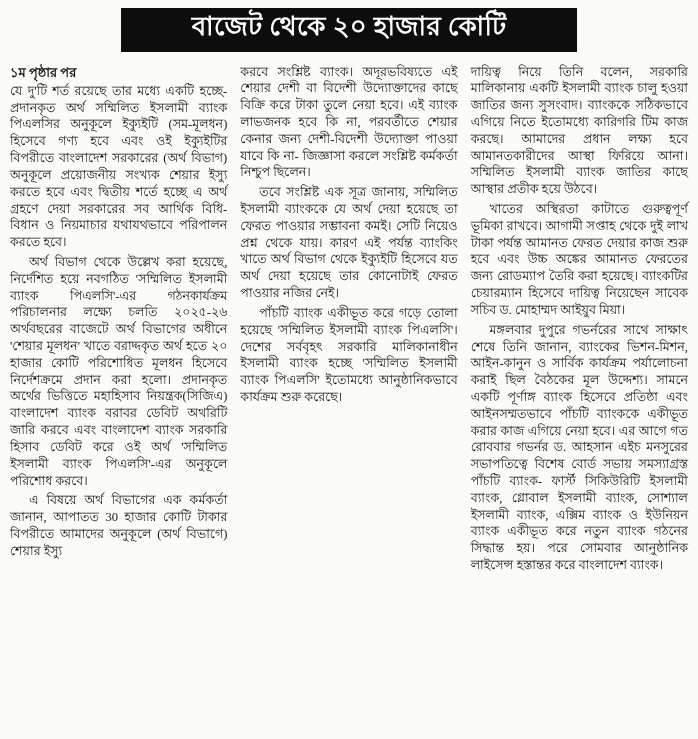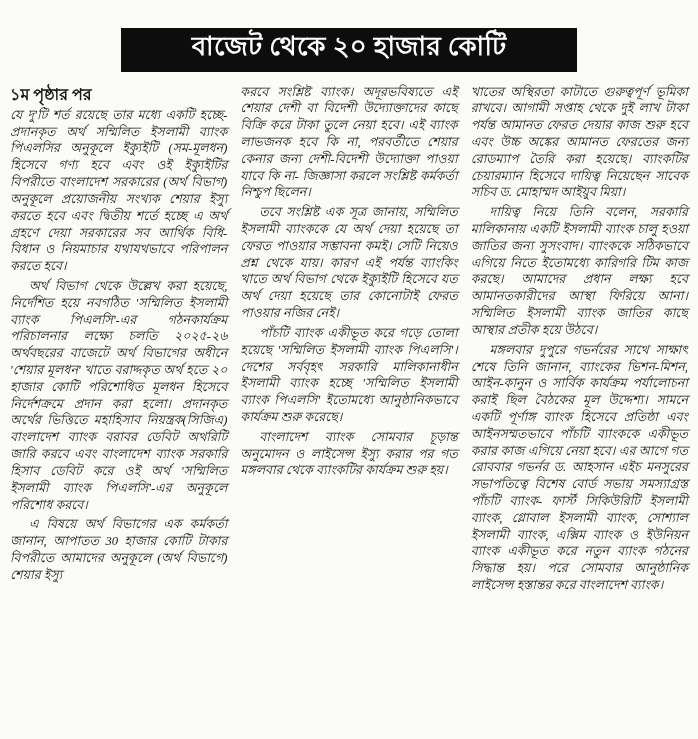--- a/index.html
+++ b/index.html
@@ -16,21 +16,21 @@
     box-sizing: border-box;
     padding: 8px 10px 6px;
     overflow: hidden;
     font-family: "Liberation Serif", "DejaVu Serif", serif;
     color: #171717;
   }
   .headline-bar {
     background: #0d0d0d;
     color: #ffffff;
     width: 456px;
-    margin: 20px auto 12px auto;
+    margin: 0 auto 12px auto;
     text-align: center;
     padding: 3px 10px 8px 10px;
     box-sizing: border-box;
   }
   .headline-text {
     font-size: 26px;
     font-weight: bold;
     line-height: 1.25;
     letter-spacing: 0.3px;
   }
@@ -43,28 +43,27 @@
     flex: 1 1 0;
     min-width: 0;
     text-align: justify;
     font-size: 12.6px;
     line-height: 1.335;
     word-break: break-word;
   }
   .col p {
     margin: 0 0 3px 0;
     text-indent: 1.5em;
-    font-style: italic;
   }
   .col p:first-of-type {
     text-indent: 0;
   }
   .lead-note {
     font-weight: bold;
-    font-size: 16px;
+    font-size: 13px;
     margin: 0 0 2px 0;
     text-align: left;
   }
 </style>
 </head>
 <body>
 
 <div class="page">
 
   <div class="headline-bar">
@@ -80,26 +79,25 @@
           <p>অর্থ বিভাগ থেকে উল্লেখ করা হয়েছে, নির্দেশিত হয়ে নবগঠিত 'সম্মিলিত ইসলামী ব্যাংক পিএলসি'-এর গঠনকার্যক্রম পরিচালনার লক্ষ্যে চলতি ২০২৫-২৬ অর্থবছরের বাজেটে অর্থ বিভাগের অধীনে 'শেয়ার মূলধন' খাতে বরাদ্দকৃত অর্থ হতে ২০ হাজার কোটি পরিশোধিত মূলধন হিসেবে নির্দেশক্রমে প্রদান করা হলো। প্রদানকৃত অর্থের ভিত্তিতে মহাহিসাব নিয়ন্ত্রক(সিজিএ) বাংলাদেশ ব্যাংক বরাবর ডেবিট অথরিটি জারি করবে এবং বাংলাদেশ ব্যাংক সরকারি হিসাব ডেবিট করে ওই অর্থ 'সম্মিলিত ইসলামী ব্যাংক পিএলসি'-এর অনুকূলে পরিশোধ করবে।</p>
           <p>এ বিষয়ে অর্থ বিভাগের এক কর্মকর্তা জানান, আপাতত 30 হাজার কোটি টাকার বিপরীতে আমাদের অনুকূলে (অর্থ বিভাগে) শেয়ার ইস্যু</p>
         </div>
     </div>
 
     <div class="col">
       <div>
           <p>করবে সংশ্লিষ্ট ব্যাংক। অদূরভবিষ্যতে এই শেয়ার দেশী বা বিদেশী উদ্যোক্তাদের কাছে বিক্রি করে টাকা তুলে নেয়া হবে। এই ব্যাংক লাভজনক হবে কি না, পরবর্তীতে শেয়ার কেনার জন্য দেশী-বিদেশী উদ্যোক্তা পাওয়া যাবে কি না- জিজ্ঞাসা করলে সংশ্লিষ্ট কর্মকর্তা নিশ্চুপ ছিলেন।</p>
           <p>তবে সংশ্লিষ্ট এক সূত্র জানায়, সম্মিলিত ইসলামী ব্যাংককে যে অর্থ দেয়া হয়েছে তা ফেরত পাওয়ার সম্ভাবনা কমই। সেটি নিয়েও প্রশ্ন থেকে যায়। কারণ এই পর্যন্ত ব্যাংকিং খাতে অর্থ বিভাগ থেকে ইক্যুইটি হিসেবে যত অর্থ দেয়া হয়েছে তার কোনোটাই ফেরত পাওয়ার নজির নেই।</p>
           <p>পাঁচটি ব্যাংক একীভূত করে গড়ে তোলা হয়েছে 'সম্মিলিত ইসলামী ব্যাংক পিএলসি'। দেশের সর্ববৃহৎ সরকারি মালিকানাধীন ইসলামী ব্যাংক হচ্ছে 'সম্মিলিত ইসলামী ব্যাংক পিএলসি' ইতোমধ্যে আনুষ্ঠানিকভাবে কার্যক্রম শুরু করেছে।</p>
-          <p>বাংলাদেশ ব্যাংক সোমবার চূড়ান্ত অনুমোদন ও লাইসেন্স ইস্যু করার পর গত মঙ্গলবার থেকে ব্যাংকটির কার্যক্রম শুরু হয়।</p>
         </div>
     </div>
 
     <div class="col">
       <div>
+          <p>দায়িত্ব নিয়ে তিনি বলেন, সরকারি মালিকানায় একটি ইসলামী ব্যাংক চালু হওয়া জাতির জন্য সুসংবাদ। ব্যাংককে সঠিকভাবে এগিয়ে নিতে ইতোমধ্যে কারিগরি টিম কাজ করছে। আমাদের প্রধান লক্ষ্য হবে আমানতকারীদের আস্থা ফিরিয়ে আনা। সম্মিলিত ইসলামী ব্যাংক জাতির কাছে আস্থার প্রতীক হয়ে উঠবে।</p>
           <p>খাতের অস্থিরতা কাটাতে গুরুত্বপূর্ণ ভূমিকা রাখবে। আগামী সপ্তাহ থেকে দুই লাখ টাকা পর্যন্ত আমানত ফেরত দেয়ার কাজ শুরু হবে এবং উচ্চ অঙ্কের আমানত ফেরতের জন্য রোডম্যাপ তৈরি করা হয়েছে। ব্যাংকটির চেয়ারম্যান হিসেবে দায়িত্ব নিয়েছেন সাবেক সচিব ড. মোহাম্মদ আইয়ুব মিয়া।</p>
-          <p>দায়িত্ব নিয়ে তিনি বলেন, সরকারি মালিকানায় একটি ইসলামী ব্যাংক চালু হওয়া জাতির জন্য সুসংবাদ। ব্যাংককে সঠিকভাবে এগিয়ে নিতে ইতোমধ্যে কারিগরি টিম কাজ করছে। আমাদের প্রধান লক্ষ্য হবে আমানতকারীদের আস্থা ফিরিয়ে আনা। সম্মিলিত ইসলামী ব্যাংক জাতির কাছে আস্থার প্রতীক হয়ে উঠবে।</p>
           <p>মঙ্গলবার দুপুরে গভর্নরের সাথে সাক্ষাৎ শেষে তিনি জানান, ব্যাংকের ভিশন-মিশন, আইন-কানুন ও সার্বিক কার্যক্রম পর্যালোচনা করাই ছিল বৈঠকের মূল উদ্দেশ্য। সামনে একটি পূর্ণাঙ্গ ব্যাংক হিসেবে প্রতিষ্ঠা এবং আইনসম্মতভাবে পাঁচটি ব্যাংককে একীভূত করার কাজ এগিয়ে নেয়া হবে। এর আগে গত রোববার গভর্নর ড. আহসান এইচ মনসুরের সভাপতিত্বে বিশেষ বোর্ড সভায় সমস্যাগ্রস্ত পাঁচটি ব্যাংক- ফার্স্ট সিকিউরিটি ইসলামী ব্যাংক, গ্লোবাল ইসলামী ব্যাংক, সোশ্যাল ইসলামী ব্যাংক, এক্সিম ব্যাংক ও ইউনিয়ন ব্যাংক একীভূত করে নতুন ব্যাংক গঠনের সিদ্ধান্ত হয়। পরে সোমবার আনুষ্ঠানিক লাইসেন্স হস্তান্তর করে বাংলাদেশ ব্যাংক।</p>
         </div>
     </div>
 
   </div>
 </div>
 
 </body></html>

